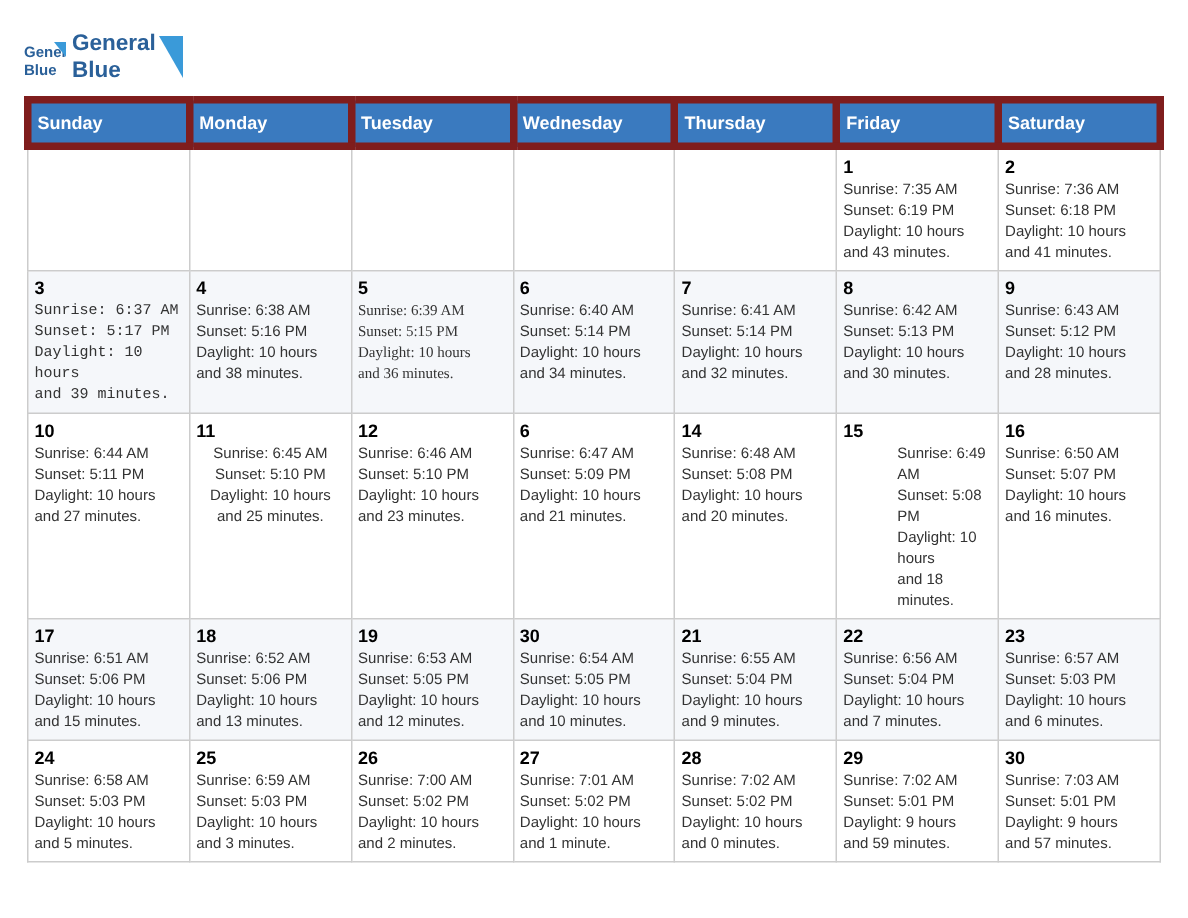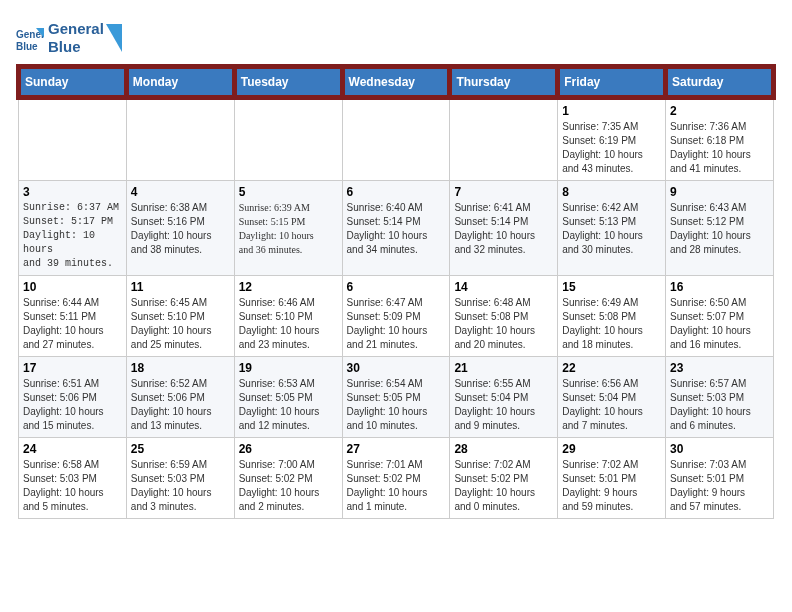--- a/index.html
+++ b/index.html
@@ -191,21 +191,21 @@
       <tr>
         <td>
           <span class="day-number">10</span>
           <div class="day-info" style="white-space: pre-line;">Sunrise: 6:44 AM
 Sunset: 5:11 PM
 Daylight: 10 hours
 and 27 minutes.</div>
         </td>
         <td>
           <span class="day-number">11</span>
-          <div class="day-info" style="white-space: pre-line;">Sunrise: 6:45 AM
+          <div class="day-info" style="white-space: pre-line; text-align: center;">Sunrise: 6:45 AM
 Sunset: 5:10 PM
 Daylight: 10 hours
 and 25 minutes.</div>
         </td>
         <td>
           <span class="day-number">12</span>
           <div class="day-info" style="white-space: pre-line;">Sunrise: 6:46 AM
 Sunset: 5:10 PM
 Daylight: 10 hours
 and 23 minutes.</div>
@@ -219,21 +219,21 @@
         </td>
         <td>
           <span class="day-number">14</span>
           <div class="day-info" style="white-space: pre-line;">Sunrise: 6:48 AM
 Sunset: 5:08 PM
 Daylight: 10 hours
 and 20 minutes.</div>
         </td>
         <td>
           <span class="day-number">15</span>
-          <div class="day-info" style="white-space: pre-line;">Sunrise: 6:49 AM
+          <div class="day-info" style="white-space: pre-line; margin-left: 36px;">Sunrise: 6:49 AM
 Sunset: 5:08 PM
 Daylight: 10 hours
 and 18 minutes.</div>
         </td>
         <td>
           <span class="day-number">16</span>
           <div class="day-info" style="white-space: pre-line;">Sunrise: 6:50 AM
 Sunset: 5:07 PM
 Daylight: 10 hours
 and 16 minutes.</div>

